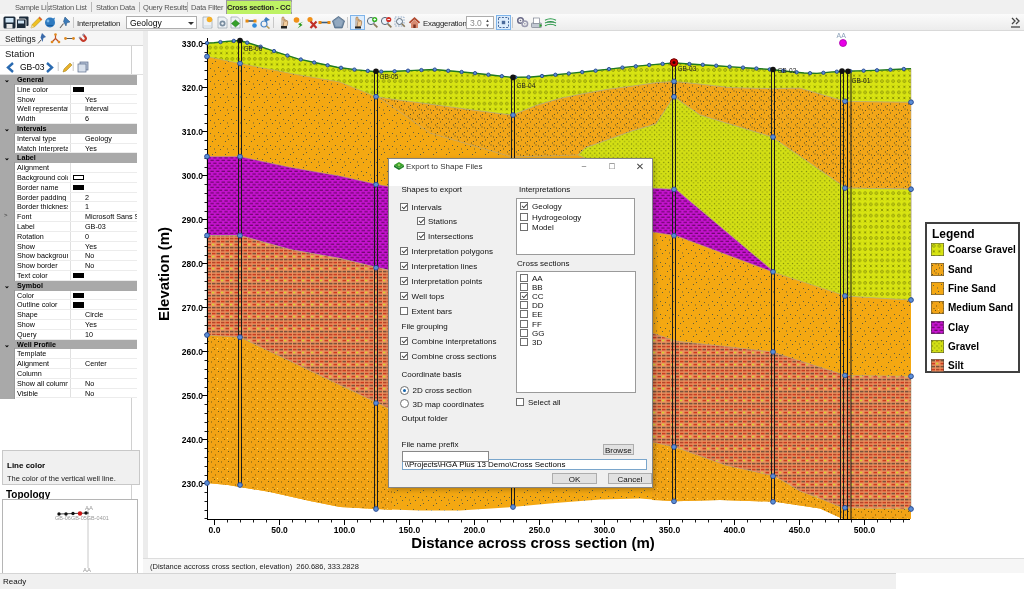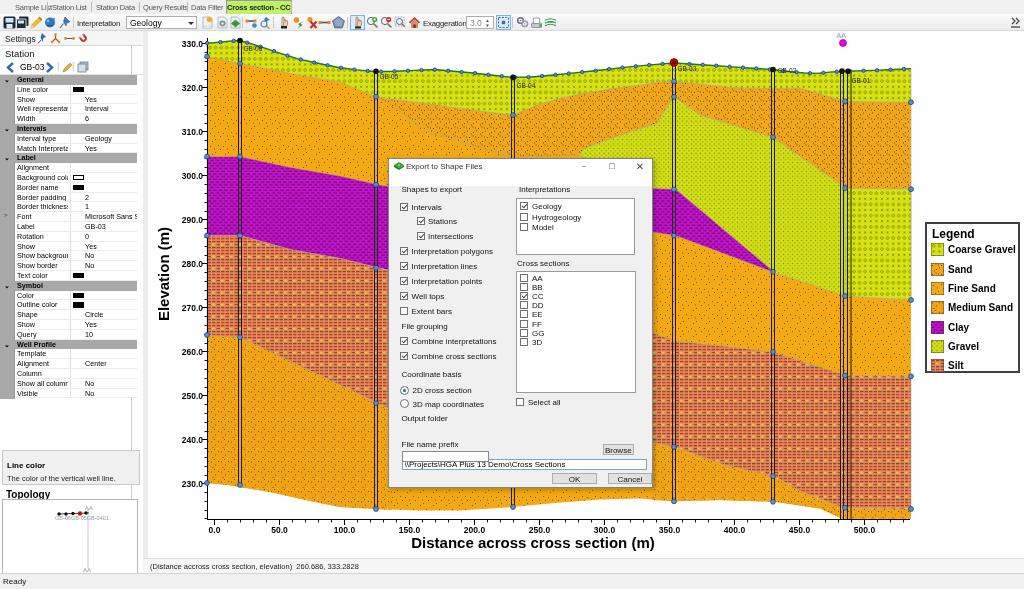--- a/index.html
+++ b/index.html
@@ -33,21 +33,21 @@
 .grp span{margin-left:17px}
 .grp i{position:absolute;left:4px;top:0;font-style:normal;font-size:7px}
 .sw{position:absolute;left:2px;top:2px;width:11px;height:5.5px;background:#000}
 #descbox{position:absolute;left:2px;top:419px;width:138px;height:35px;background:#f0f0f0;border:1px solid #c8c8c8;padding:3px 4px}
 #descbox b{font-size:8px}
 #descbox div{font-size:7.5px;margin-top:2px;color:#222}
 #topo-h{position:absolute;left:6px;top:458px;font-size:10px;font-weight:bold}
 #topobox{position:absolute;left:2px;top:468px;width:136px;height:75px;background:#fff;border:1px solid #b5b5b5}
 
 #coordbar{position:absolute;left:143px;top:558px;width:881px;height:15px;background:#f6f6f6;border-top:1px solid #ddd;font-size:7.5px;color:#222;line-height:15px;z-index:4}
-#readybar{position:absolute;left:0;top:573px;width:1024px;height:16px;background:#f0f0f0;border-top:1px solid #d5d5d5;font-size:8px;color:#111;line-height:15px;z-index:6}
+#readybar{position:absolute;left:0;top:573px;width:896px;height:16px;background:#f0f0f0;border-top:1px solid #d5d5d5;font-size:8px;color:#111;line-height:15px;z-index:6}
 
 #legend{position:absolute;left:925px;top:222px;width:95px;height:151px;background:#fff;border:2px solid #404040;z-index:3}
 #legend .ttl{font-size:12px;font-weight:bold;margin:3px 0 0 5px}
 #legend .lrow{position:absolute;left:4px;height:13px}
 #legend .lrow svg{position:absolute;left:0;top:0}
 #legend .lrow span{position:absolute;left:17px;top:1px;font-size:10px;font-weight:bold;white-space:nowrap}
 
 #dlg{position:absolute;left:388px;top:158px;width:265px;height:330px;background:#f0f0f0;border:1px solid #848484;z-index:10;box-shadow:2px 2px 5px rgba(0,0,0,.25);font-size:8px;color:#111}
 #dlg .title{position:absolute;left:0;top:0;width:100%;height:27px;background:#fff;font-size:8px;color:#333}
 #dlg .title span{position:absolute;left:17px;top:3px}

